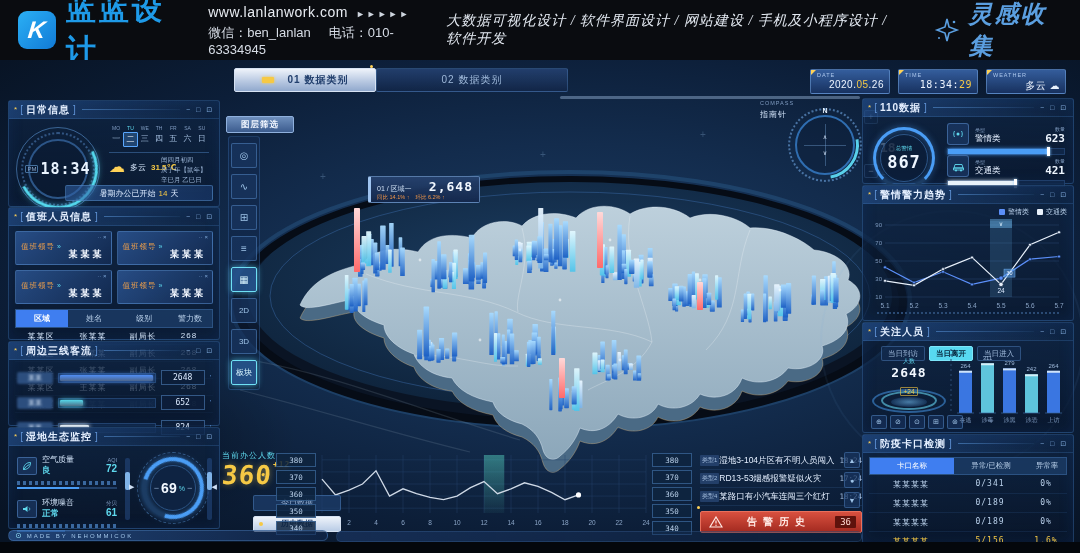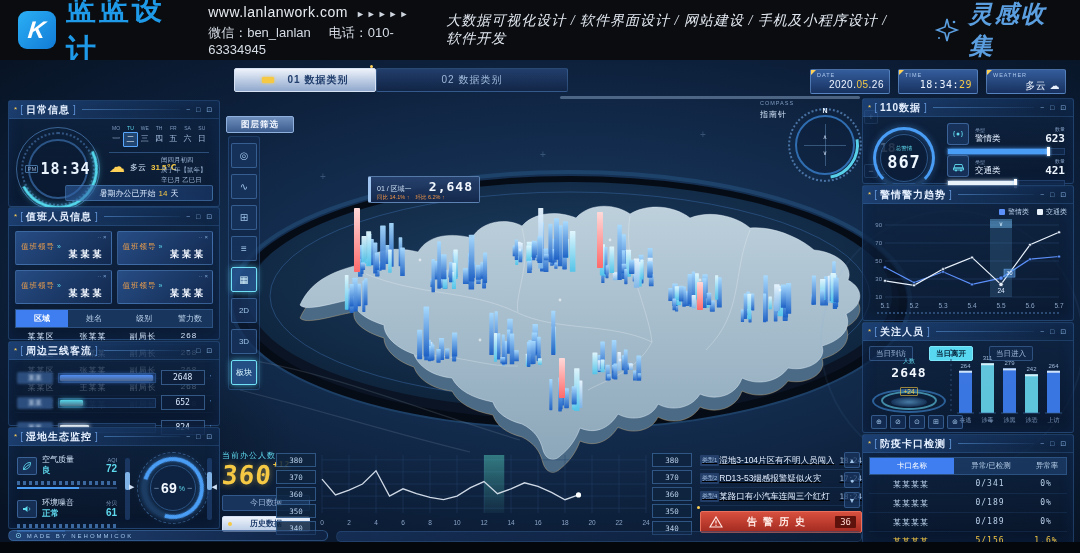--- a/index.html
+++ b/index.html
@@ -172,21 +172,21 @@
   .r110 .rt{margin-left:auto;text-align:right;}
   .r110 .vl{font-size:11px;font-weight:bold;color:#eef6ff;}
   .r110 .track{height:5px;margin-top:3px;background:rgba(16,40,74,.9);border:1px solid rgba(70,120,185,.3);position:relative;}
   .r110 .fill{position:absolute;left:0;top:0;bottom:0;}
   .r110 .knob{position:absolute;top:-2px;width:3px;height:9px;background:#fff;box-shadow:0 0 3px #9fd4ff;}
   
   .legend{position:absolute;right:6px;top:3px;display:flex;gap:8px;align-items:center;z-index:2;}
   .legend .it{display:flex;align-items:center;gap:3px;font-size:7px;color:#b9d0ea;}
   .legend .sw{width:6px;height:6px;border-radius:1px;}
   
-  .ftabs{display:flex;gap:16px;padding:5px 6px 2px;align-items:center;font-family:Liberation Serif, serif;}
+  .ftabs{display:flex;gap:4px;padding:5px 18px 2px;align-items:center;font-family:Liberation Serif, serif;}
   .ftab{height:13px;padding:0 6px;display:flex;align-items:center;font-size:7.5px;color:#9fb9da;border:1px solid rgba(90,145,210,.4);border-radius:2px;cursor:pointer;background:rgba(20,45,85,.5);}
   .ftab.on{background:#57d8f0;color:#06233a;font-weight:bold;border-color:#7ce6fa;}
   .ring-wrap{position:absolute;left:10px;top:34px;width:72px;height:56px;}
   .ring-e{position:absolute;left:50%;transform:translateX(-50%);border-radius:50%;}
   .re1{bottom:0;width:70px;height:20px;border:2px solid rgba(70,150,230,.55);}
   .re2{bottom:3px;width:52px;height:15px;border:2px solid rgba(102,212,240,.6);}
   .re3{bottom:6px;width:36px;height:10px;background:radial-gradient(closest-side,rgba(120,200,255,.55),rgba(60,130,210,.2));}
   .ring-txt{position:absolute;left:0;right:0;top:0;text-align:center;}
   .ring-lb{font-size:6px;color:#5fd9ee;}
   .ring-vl{font-size:13px;font-weight:bold;color:#f2f8ff;letter-spacing:1px;line-height:1.1;}
@@ -202,31 +202,31 @@
   .ck-r div{font-size:8px;color:#b9d0ea;padding:3.5px 0;text-align:center;letter-spacing:1px;}
   .ck-r.warn div{color:#f6c945;}
   .k0{width:84px;} .k1{width:74px;} .k2{width:38px;}
   
   #office{position:absolute;z-index:6;left:222px;top:390px;width:96px;}
   .of-lbl{font-size:8px;color:#5fd9ee;letter-spacing:1px;}
   .of-val{font-size:26px;font-weight:bold;color:#f6c945;font-family:"DejaVu Sans Mono","Liberation Mono",monospace;
     transform:skew(-5deg);letter-spacing:1px;line-height:1.1;text-shadow:0 0 6px rgba(246,201,69,.45);}
   .of-dt{font-size:8px;color:#f6c945;vertical-align:top;}
   .of-btn{margin-top:5px;width:86px;height:14px;display:flex;align-items:center;justify-content:center;font-size:8px;
-    border-radius:2px;cursor:pointer;position:relative;}
+    border-radius:2px;cursor:pointer;position:relative;margin-left:31px;}
   .of-btn.dark{background:rgba(30,62,110,.7);border:1px solid rgba(90,145,210,.4);color:#9fb9da;}
   .of-btn.lite{background:linear-gradient(180deg,#eef3fa,#b9cce6);border:1px solid #d6e2f3;color:#23406e;font-weight:bold;}
   .of-btn.lite:before{content:"";position:absolute;left:5px;width:4px;height:4px;border-radius:50%;background:#f6c945;}
   .ybox-col{position:absolute;z-index:6;top:393px;display:flex;flex-direction:column;gap:3px;}
   .ybox{width:38px;height:12px;border:1px solid rgba(80,135,200,.5);background:rgba(14,36,64,.85);color:#b9d0ea;
     font-size:7.5px;display:flex;align-items:center;justify-content:center;}
   #office-chart{position:absolute;z-index:5;left:318px;top:391px;}
   
   #alerts{position:absolute;z-index:6;left:700px;top:392px;width:162px;}
-  .al-row{display:flex;align-items:center;gap:0;height:17px;border-bottom:1px solid rgba(70,120,185,.18);cursor:pointer;text-decoration:underline;}
+  .al-row{display:flex;align-items:center;gap:0;height:17px;border-bottom:1px solid rgba(70,120,185,.18);cursor:pointer;}
   .al-badge{flex:0 0 auto;font-size:6px;color:#9fb9da;background:rgba(40,70,115,.8);border-radius:1px;padding:1px 2px;}
   .al-txt{font-size:8.5px;color:#e4efff;white-space:nowrap;overflow:hidden;flex:1;}
   .al-time{font-size:7.5px;color:#9fb9da;}
   #al-arrows{position:absolute;z-index:6;left:844px;top:392px;display:flex;flex-direction:column;gap:4px;}
   .al-ar{width:14px;height:14px;border:1px solid rgba(90,145,210,.4);background:rgba(24,52,96,.7);color:#9fc4e8;
     font-size:7px;display:flex;align-items:center;justify-content:center;border-radius:2px;cursor:pointer;}
   #al-banner{position:absolute;z-index:6;left:700px;top:451px;width:160px;height:20px;border-radius:2px;
     background:linear-gradient(180deg,#d8503f,#a32a20);border:1px solid #e8705d;display:flex;align-items:center;cursor:pointer;}
   #al-banner .wt{margin-left:8px;display:flex;}
   #al-banner .tx{flex:1;text-align:center;color:#ffe9e4;font-size:10px;font-weight:bold;letter-spacing:6px;}

